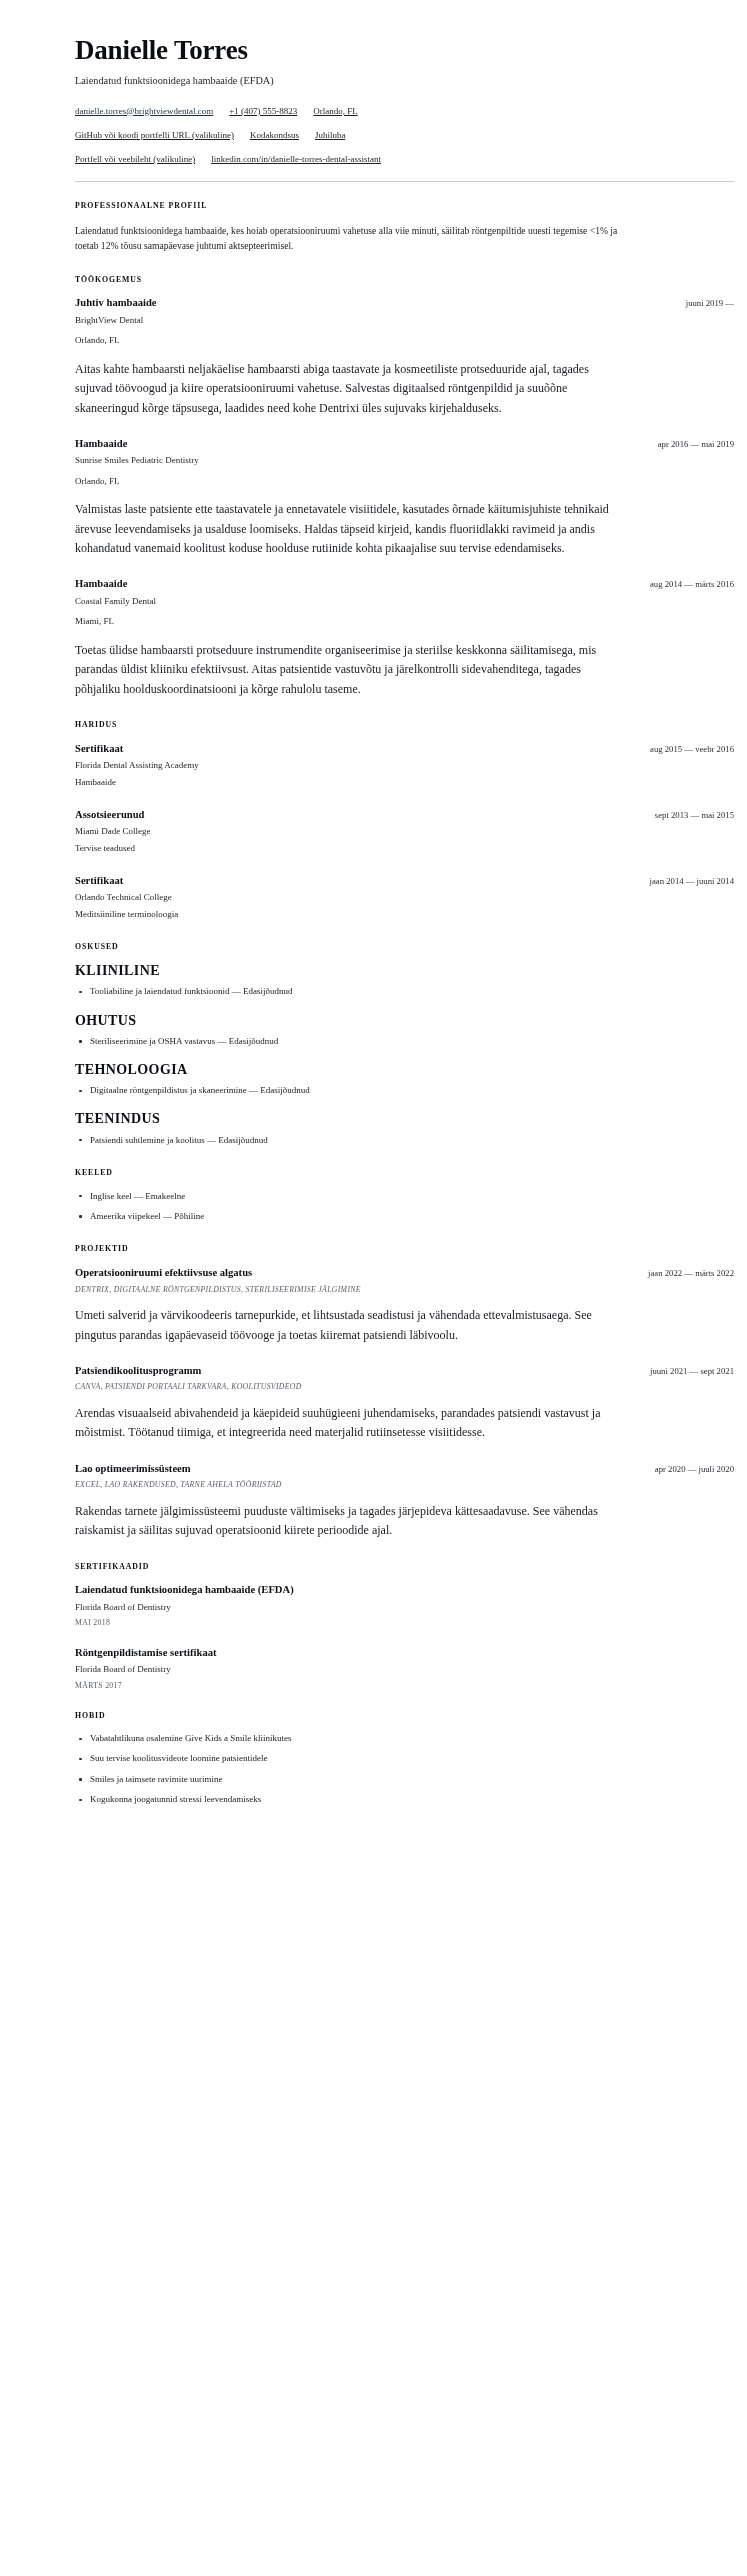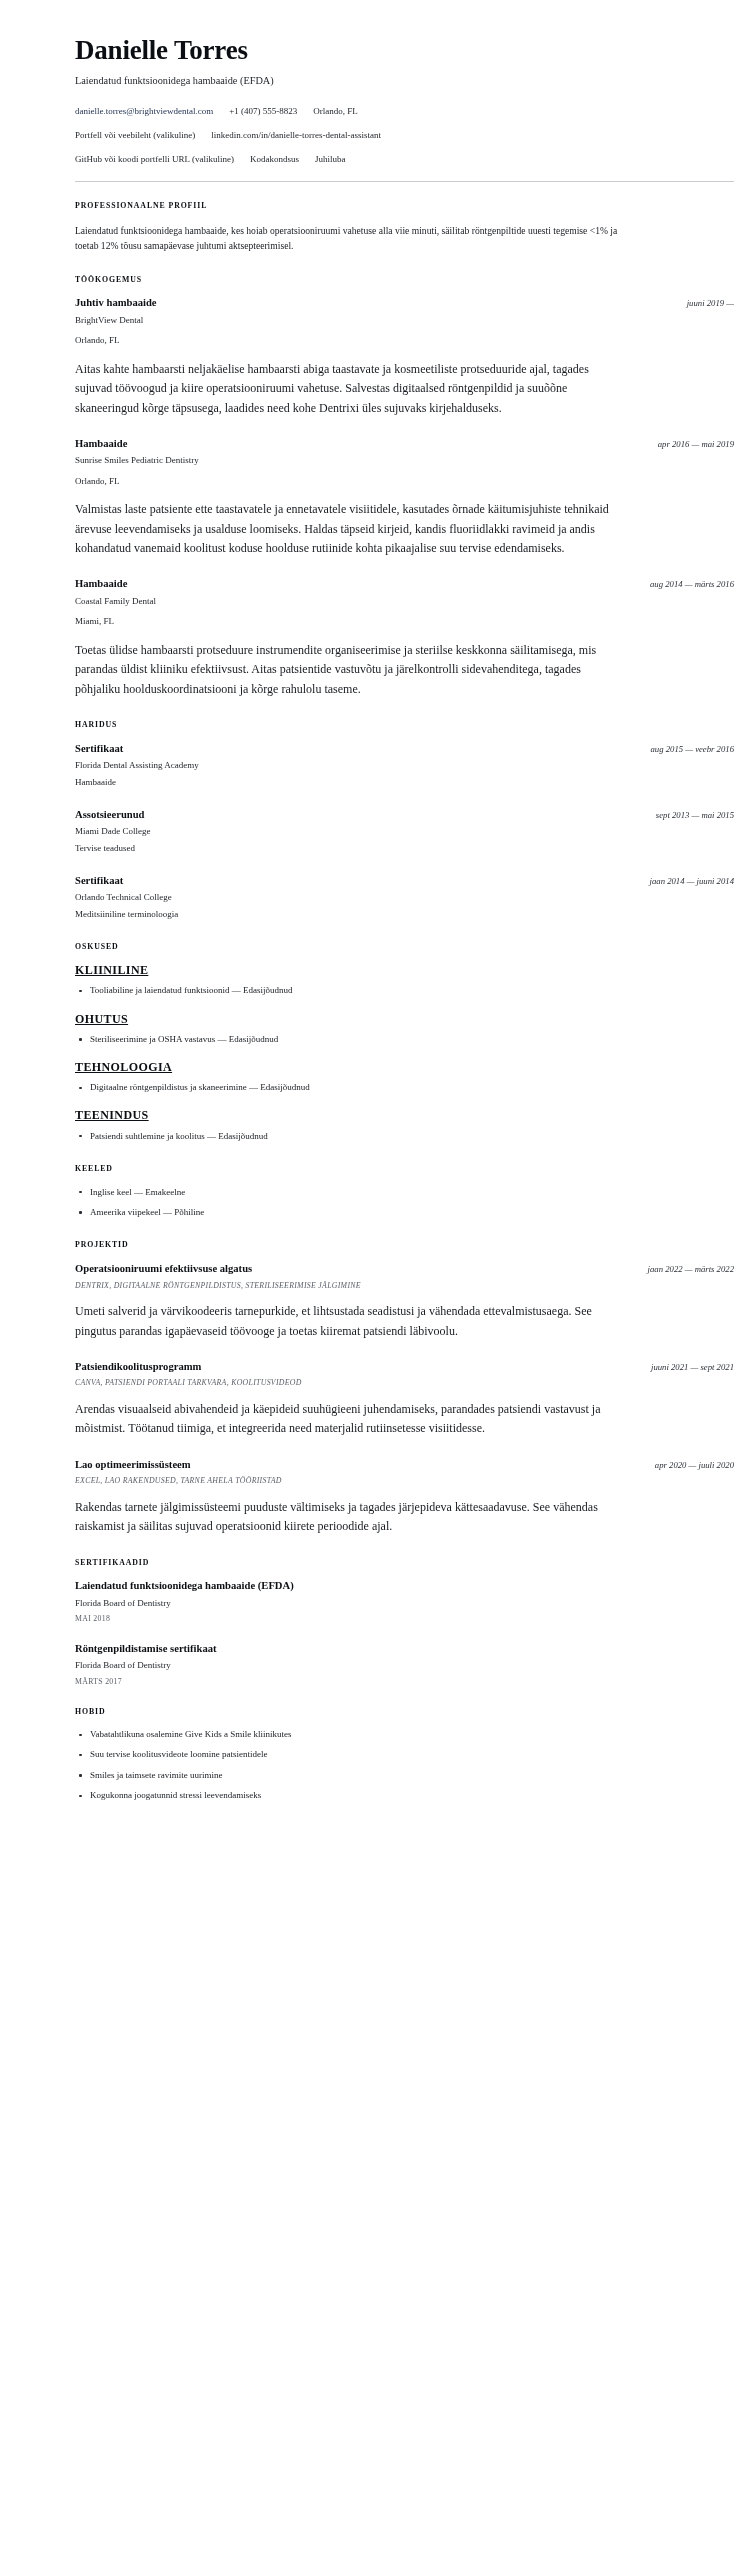--- a/index.html
+++ b/index.html
@@ -37,21 +37,21 @@
   }
   .contact-line {
     font-size: 9px;
     line-height: 1.5;
     margin-bottom: 10.6px;
     color: #1d2227;
     display: flex;
     flex-wrap: wrap;
     align-items: baseline;
   }
-  .contact-line .c-item { margin-right: 16px; }
+  .contact-line .c-item { margin-right: 16px; text-decoration: underline; }
   .contact-line .c-item:last-child { margin-right: 0; }
   .c-link { color: #1f3050; }
 
   .rule {
     border: 0;
     border-top: 0.6px solid #c9ccd1;
     margin: 15px 0 18.7px 0;
   }
 
   
@@ -87,21 +87,20 @@
     line-height: 1.3;
     margin: 0;
     color: #0b0e12;
   }
   .entry-date {
     font-size: 8.7px;
     line-height: 1.3;
     white-space: nowrap;
     color: #2a2f36;
     text-align: center;
-    font-style: italic;
   }
   .entry-sub {
     font-size: 9px;
     line-height: 1.45;
     margin: 3.7px 0 0 0;
     color: #1d2227;
   }
   .entry-meta {
     font-size: 9px;
     line-height: 1.45;
@@ -128,27 +127,26 @@
     letter-spacing: 0.3px;
     text-transform: uppercase;
     margin: 4.4px 0 0 0;
     color: #5b6069;
   }
 
   
   .skill-group { margin-bottom: 13.7px; }
   .skill-group:last-child { margin-bottom: 0; }
   .skill-cat {
-    font-size: 12px;
+    font-size: 14px;
     font-weight: bold;
     letter-spacing: 0.4px;
     text-transform: uppercase;
     margin: 0 0 6.2px 0;
     color: #0b0e12;
-    text-decoration: underline;
   }
 
   ul.bullets {
     list-style: none;
     margin: 0;
     padding: 0;
   }
   ul.bullets li {
     position: relative;
     padding-left: 15px;
@@ -177,27 +175,27 @@
   <header>
     <h1 class="name">Danielle Torres</h1>
     <div class="headline">Laiendatud funktsioonidega hambaaide (EFDA)</div>
     <div id="contact-block">
         <div class="contact-line">
           <span class="c-item c-link">danielle.torres@brightviewdental.com</span>
           <span class="c-item">+1 (407) 555-8823</span>
           <span class="c-item">Orlando, FL</span>
         </div>
         <div class="contact-line">
-          <span class="c-item">Portfell või veebileht (valikuline)</span>
-          <span class="c-item">linkedin.com/in/danielle-torres-dental-assistant</span>
-        </div>
-        <div class="contact-line">
           <span class="c-item">GitHub või koodi portfelli URL (valikuline)</span>
           <span class="c-item">Kodakondsus</span>
           <span class="c-item">Juhiluba</span>
+        </div>
+        <div class="contact-line">
+          <span class="c-item">Portfell või veebileht (valikuline)</span>
+          <span class="c-item">linkedin.com/in/danielle-torres-dental-assistant</span>
         </div>
       </div>
   </header>
 
   <hr class="rule">
 
   <section class="section">
     <h2 class="section-title">Professionaalne profiil</h2>
     <p class="summary">Laiendatud funktsioonidega hambaaide, kes hoiab operatsiooniruumi vahetuse alla viie minuti, säilitab röntgenpiltide uuesti tegemise &lt;1% ja toetab 12% tõusu samapäevase juhtumi aktsepteerimisel.</p>
   </section>

